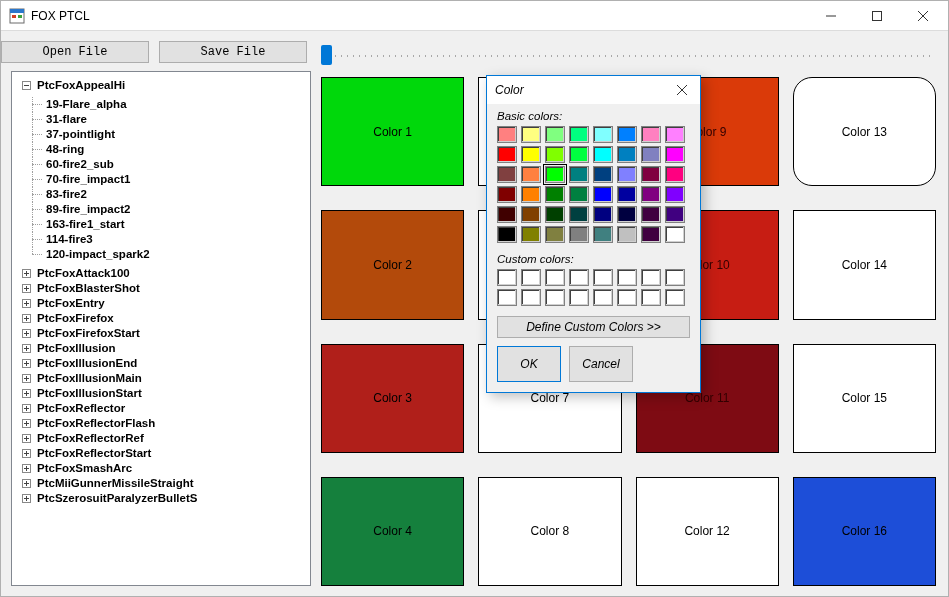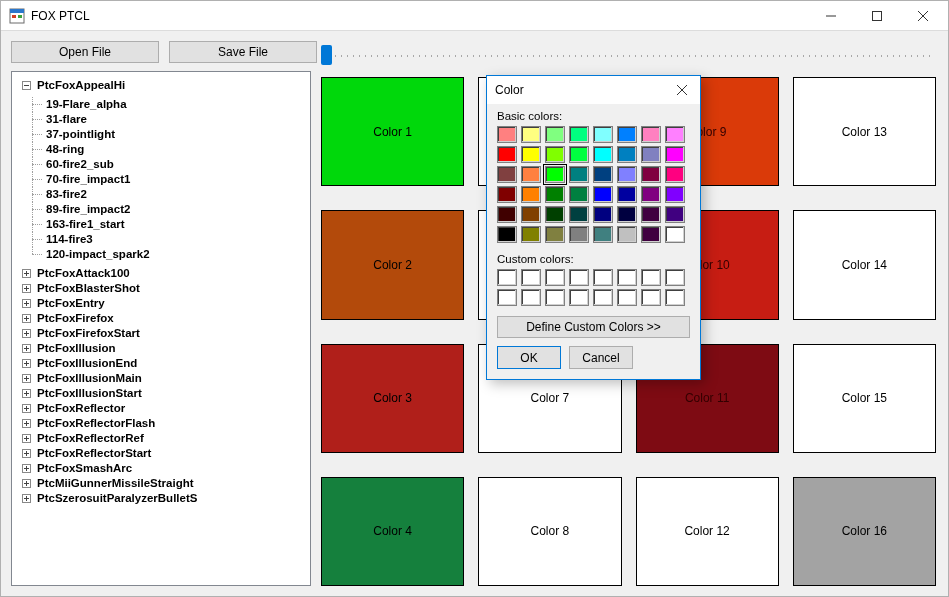--- a/index.html
+++ b/index.html
@@ -3,54 +3,54 @@
 <meta charset="utf-8">
 <style>
   * { box-sizing: border-box; }
   body { margin: 0; font-family: "Segoe UI", Tahoma, sans-serif; font-size: 11.5px; background: #f0f0f0; overflow: hidden; }
   .window { width: 949px; height: 597px; background: #f0f0f0; border: 1px solid #b0b0b0; position: relative; }
   .titlebar { height: 30px; background: #fff; display: flex; align-items: center; padding: 0 2px 0 8px; border-bottom: 1px solid #dcdcdc; }
   .titlebar .app-icon { width: 16px; height: 16px; margin-right: 6px; display: inline-flex; }
   .titlebar .title { flex: 1; font-size: 12px; }
   .titlebar .win-btn { width: 46px; height: 29px; display: flex; align-items: center; justify-content: center; color: #555; }
   .content { position: absolute; top: 30px; left: 0; right: 0; bottom: 0; }
-  .toolbar { position: absolute; top: 10px; left: 10px; display: flex; gap: 10px; }
+  .toolbar { position: absolute; top: 10px; left: 0; display: flex; gap: 10px; font-family: Liberation Mono, monospace; }
   .file-btn { width: 148px; height: 22px; background: #e1e1e1; border: 1px solid #adadad; font-size: 12px; display: flex; align-items: center; justify-content: center; cursor: pointer; }
   .tree-panel { position: absolute; left: 10px; top: 40px; width: 300px; bottom: 10px; background: #fff; border: 1px solid #828790; overflow: auto; padding: 2px 0 2px 4px; }
   .tree ul { list-style: none; margin: 4px; padding: 0 0 0 18px; font-weight: bold; }
   .tree > ul { padding-left: 2px; }
   .tree li { position: relative; padding: 0; line-height: 15px; white-space: nowrap; }
   .tree li::before { content: ""; position: absolute; top: 0; left: -12px; border-left: 1px dotted #a0a0a0; height: 100%; }
   .tree li::after { content: ""; position: absolute; top: 7px; left: -12px; border-top: 1px dotted #a0a0a0; width: 10px; }
   .tree > ul > li::before, .tree > ul > li::after { display: none; }
   .tree li:last-child::before { height: 7px; }
   .tree .exp { display: inline-block; width: 9px; height: 9px; border: 1px solid #888; background: #fff; margin-right: 4px; position: relative; top: 1px; cursor: pointer; }
   .tree .exp::before { content: ""; position: absolute; left: 1px; right: 1px; top: 3px; border-top: 1px solid #444; }
   .tree .exp.plus::after { content: ""; position: absolute; top: 1px; bottom: 1px; left: 3px; border-left: 1px solid #444; }
   .tree .lbl { padding: 0 2px; }
   .slider-area { position: absolute; top: 12px; left: 320px; right: 10px; height: 20px; }
   .slider-track { position: absolute; top: 12px; left: 8px; right: 8px; height: 2px; background: repeating-linear-gradient(to right, #a8a8a8 0 1px, transparent 1px 6px); }
   .slider-thumb { position: absolute; top: 2px; left: 0; width: 11px; height: 20px; background: #0078d7; border-radius: 2px; }
   .color-grid { position: absolute; left: 320px; right: 12px; top: 46px; bottom: 10px; display: grid; grid-template-columns: repeat(4, 1fr); grid-template-rows: repeat(4, 1fr); gap: 24px 14px; }
   .swatch { border: 1.5px solid #000; display: flex; align-items: center; justify-content: center; font-size: 12px; color: #000; }
   .swatch.dark { color: #300; }
   
-  .color-dialog { position: absolute; left: 485px; top: 44px; width: 215px; background: #f0f0f0; border: 1px solid #0178d7; box-shadow: 4px 4px 12px rgba(0,0,0,.25); z-index: 10; }
+  .color-dialog { position: absolute; left: 485px; top: 44px; width: 215px; background: #f0f0f0; border: 1px solid #0178d7; box-shadow: 4px 4px 12px rgba(0,0,0,.25); z-index: 10; font-style: italic; }
   .cd-title { height: 28px; background: #fff; display: flex; align-items: center; justify-content: space-between; padding: 0 6px 0 8px; font-size: 12px; }
   .cd-close { width: 24px; height: 20px; display: flex; align-items: center; justify-content: center; cursor: pointer; }
   .cd-body { padding: 6px 10px 10px; }
   .cd-label { font-size: 11.5px; margin-bottom: 4px; }
   .cd-grid { display: grid; grid-template-columns: repeat(8, 20px); grid-auto-rows: 17px; gap: 3px 4px; margin-bottom: 10px; }
   .cd-cell { width: 20px; height: 17px; border: 1px solid #808080; box-shadow: inset -1px -1px 0 #d0d0d0, inset 1px 1px 0 #404040; cursor: pointer; }
   .cd-cell.sel { outline: 1px solid #000; outline-offset: 1px; }
   .cd-custom { display: grid; grid-template-columns: repeat(8, 20px); grid-auto-rows: 17px; gap: 3px 4px; margin-bottom: 10px; }
   .cd-custom .cd-cell { background: #fff; }
   .cd-define { width: 100%; height: 22px; background: #e1e1e1; border: 1px solid #adadad; font-size: 12px; display: flex; align-items: center; justify-content: center; cursor: pointer; margin-bottom: 8px; }
   .cd-btns { display: flex; gap: 8px; }
-  .cd-btn { width: 64px; height: 23px; background: #e1e1e1; border: 1px solid #adadad; font-size: 12px; display: flex; align-items: center; justify-content: center; cursor: pointer; }
+  .cd-btn { width: 64px; height: 36px; background: #e1e1e1; border: 1px solid #adadad; font-size: 12px; display: flex; align-items: center; justify-content: center; cursor: pointer; }
   .cd-btn.primary { border: 1.5px solid #0078d7; }
 </style>
 </head>
 <body>
 
 <div class="window">
   <div class="titlebar">
     <span class="app-icon">
       <svg width="16" height="16" viewBox="0 0 16 16">
           <rect x="1" y="1" width="14" height="14" fill="#fff" stroke="#6a6a6a"></rect>
@@ -120,33 +120,33 @@
 
     <div class="slider-area">
       <div class="slider-track"></div>
       <div class="slider-thumb"></div>
     </div>
 
     <div class="color-grid" id="swatch-grid">
         <div class="swatch" style="background: rgb(0, 216, 11);">Color 1</div>
         <div class="swatch" style="background: rgb(255, 255, 255);">Color 5</div>
         <div class="swatch dark" style="background: rgb(218, 58, 9);">Color 9</div>
-        <div class="swatch" style="background: rgb(255, 255, 255);">Color 13</div>
+        <div class="swatch" style="background: rgb(255, 255, 255); border-radius: 19px;">Color 13</div>
         <div class="swatch" style="background: rgb(179, 74, 11);">Color 2</div>
         <div class="swatch" style="background: rgb(255, 255, 255);">Color 6</div>
         <div class="swatch dark" style="background: rgb(199, 29, 19);">Color 10</div>
         <div class="swatch" style="background: rgb(255, 255, 255);">Color 14</div>
         <div class="swatch" style="background: rgb(176, 31, 26);">Color 3</div>
         <div class="swatch" style="background: rgb(255, 255, 255);">Color 7</div>
         <div class="swatch dark" style="background: rgb(126, 11, 19);">Color 11</div>
         <div class="swatch" style="background: rgb(255, 255, 255);">Color 15</div>
         <div class="swatch" style="background: #15803d;">Color 4</div>
         <div class="swatch" style="background: rgb(255, 255, 255);">Color 8</div>
         <div class="swatch" style="background: rgb(255, 255, 255);">Color 12</div>
-        <div class="swatch" style="background: #a3a3a3;">Color 16</div>
+        <div class="swatch" style="background: #1d4ed8;">Color 16</div>
       </div>
 
     <div class="color-dialog">
       <div class="cd-title">
         <span>Color</span>
         <div class="cd-close">
             <svg width="10" height="10">
               <line x1="0" y1="0" x2="10" y2="10" stroke="#333"></line>
               <line x1="10" y1="0" x2="0" y2="10" stroke="#333"></line>
             </svg>

